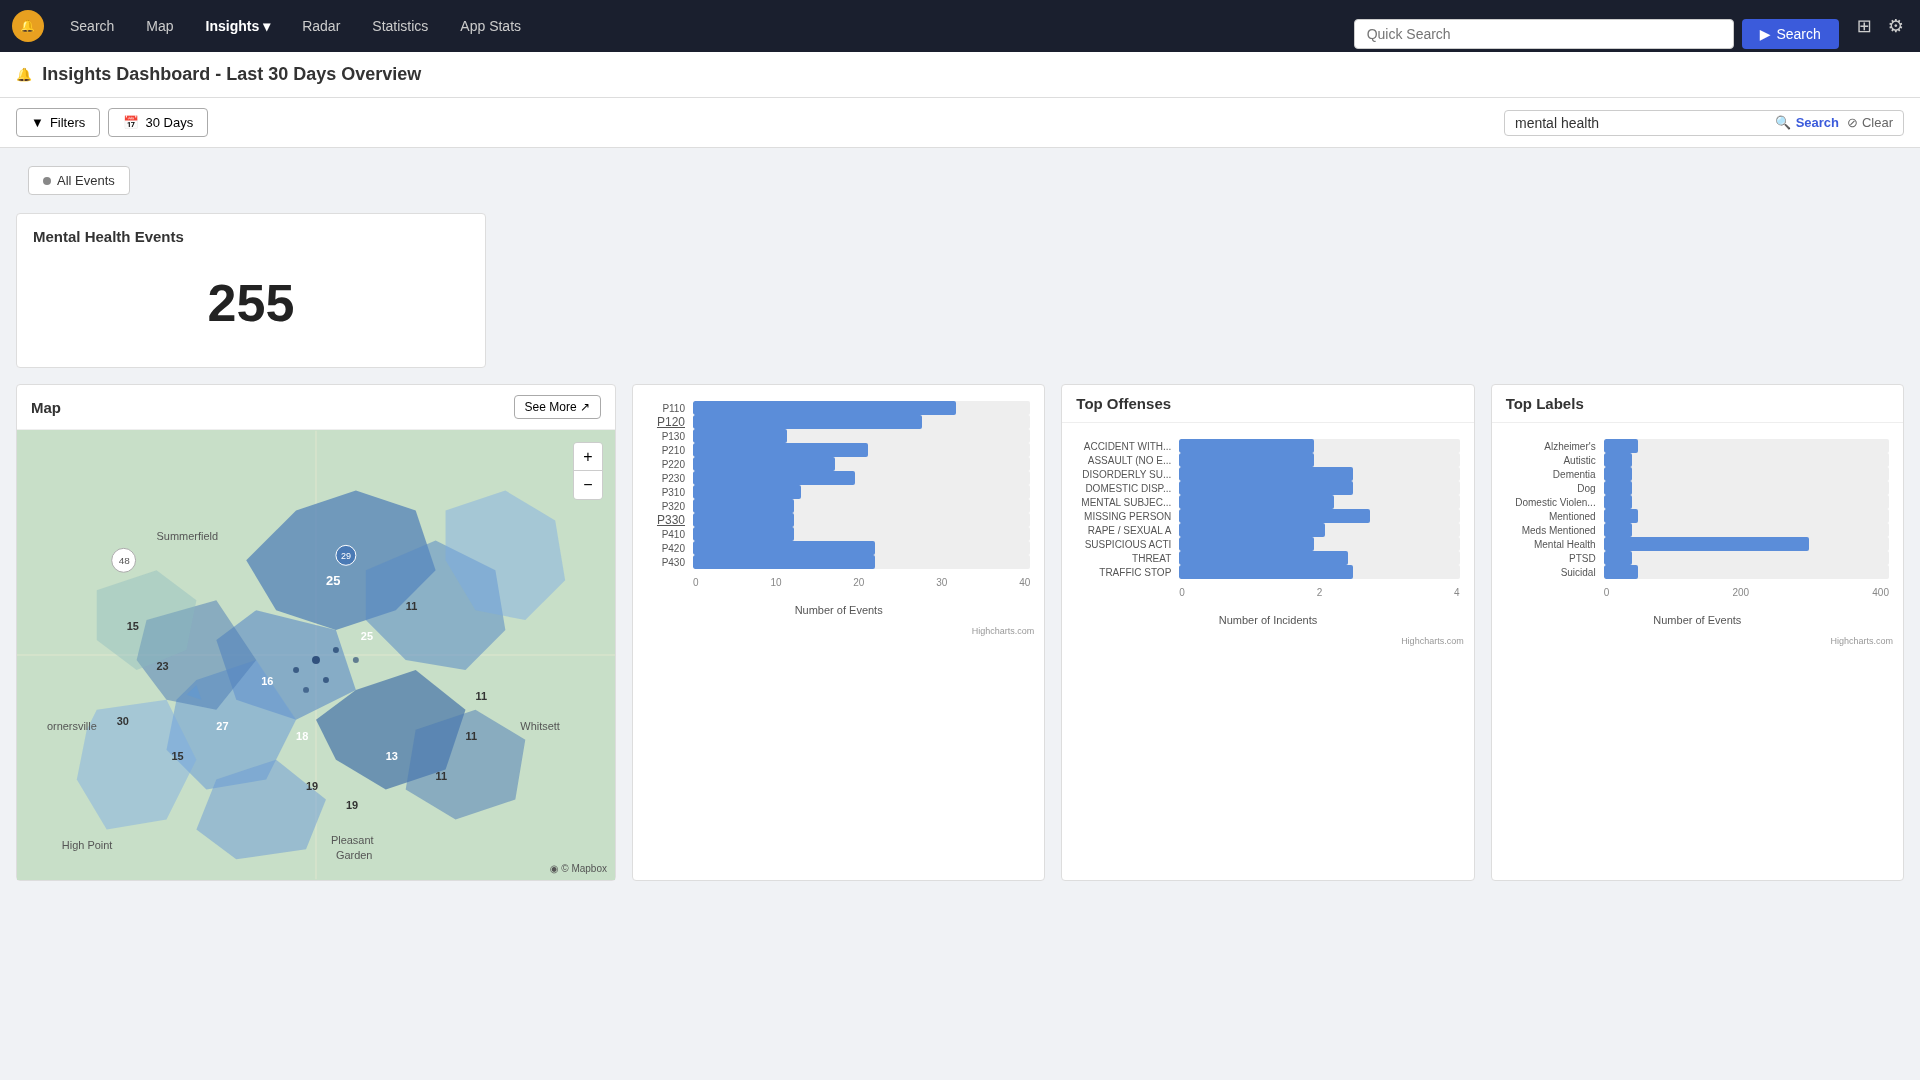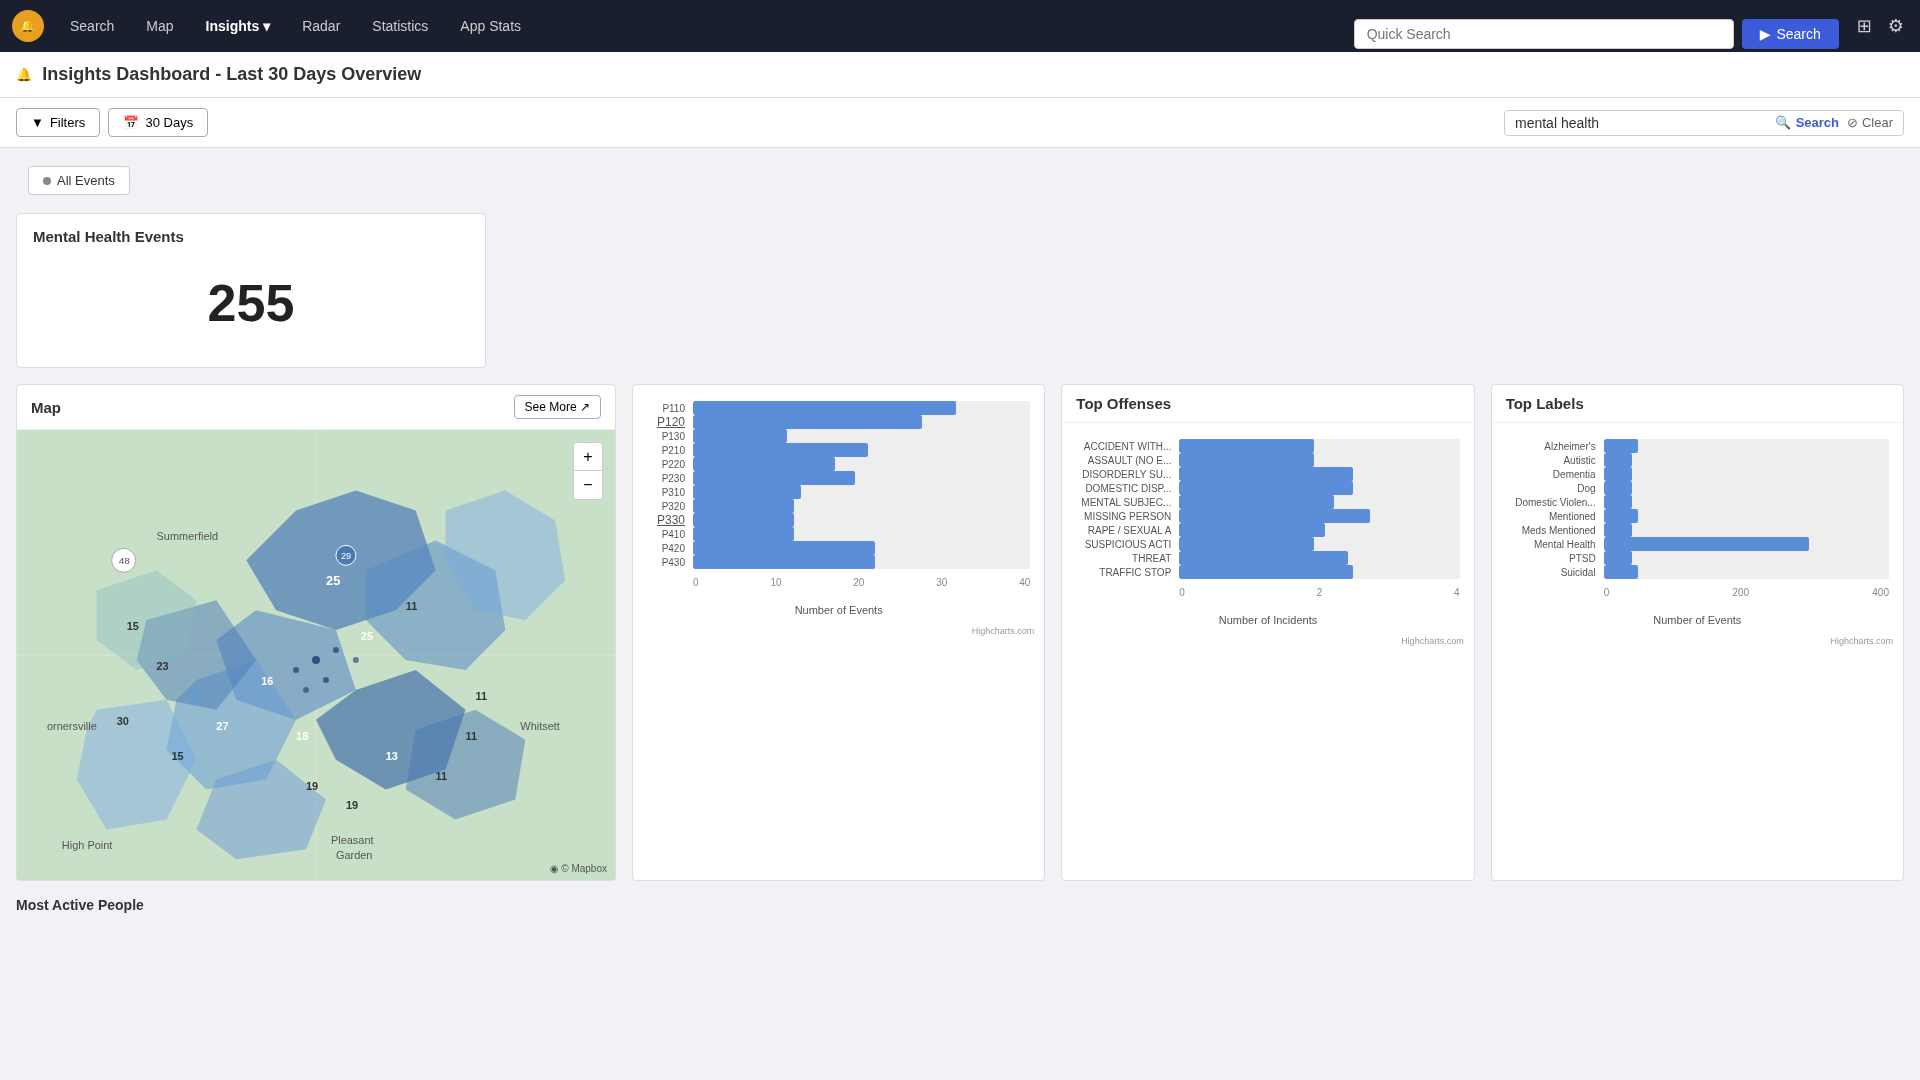--- a/index.html
+++ b/index.html
@@ -680,15 +680,14 @@
             <span style="font-size: 10px; color: rgb(136, 136, 136);">200</span>
             <span style="font-size: 10px; color: rgb(136, 136, 136);">400</span>
           </div>
         <div class="axis-title">Number of Events</div>
       </div>
       <div class="chart-attribution">Highcharts.com</div>
     </div>
 
   </div>
 
-  <div style="font-size:14px; font-weight:bold; color:#333; margin-top: 4px;">Most Active People</div>
 
 </div>
 
 </body></html>

